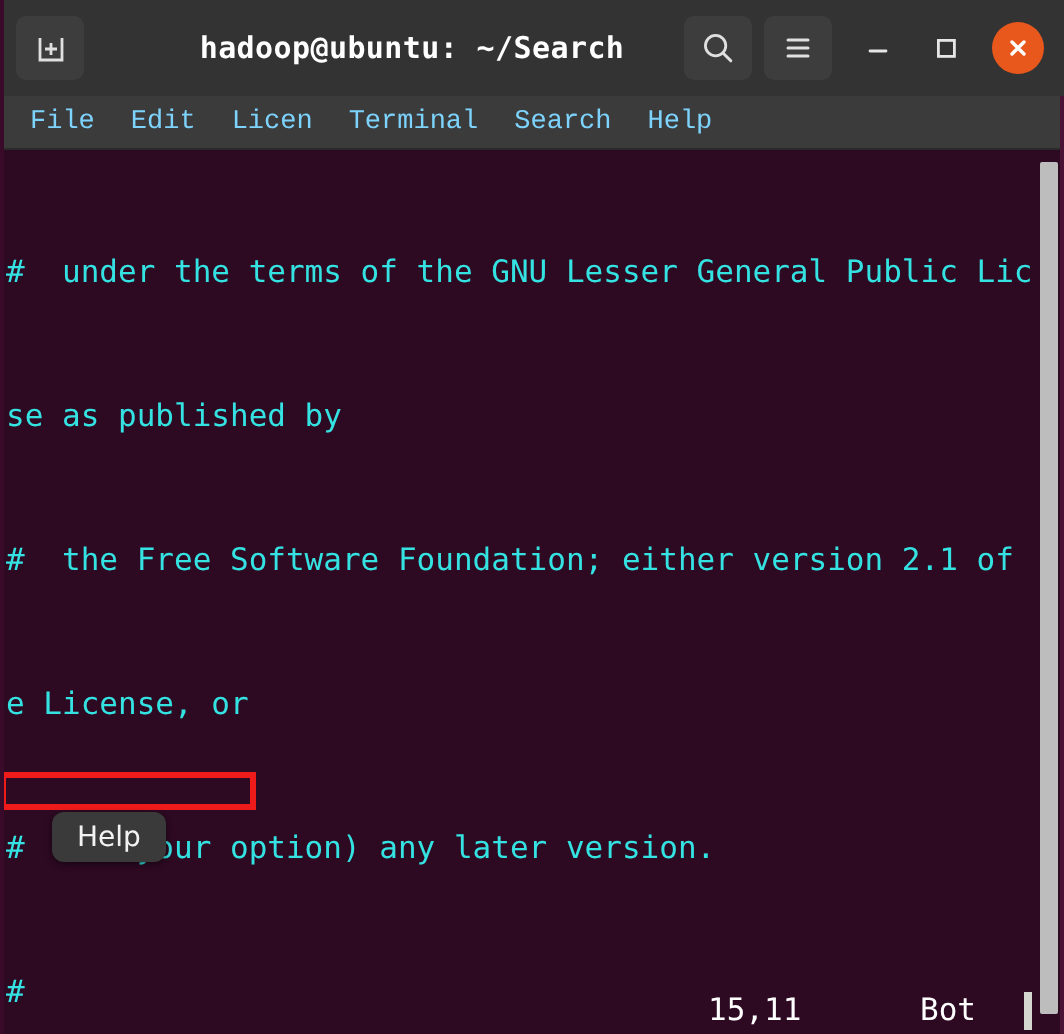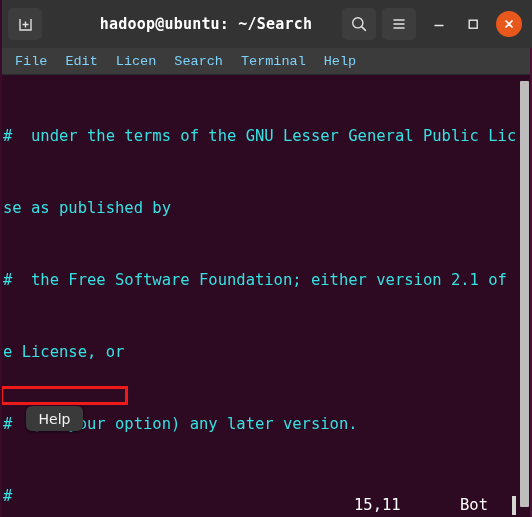--- a/index.html
+++ b/index.html
@@ -246,22 +246,22 @@
         <path d="M4 4 L10 10 M10 4 L4 10" stroke="#ffffff" stroke-width="1.7" stroke-linecap="round"></path>
       </svg>
       <span></span>
     </div>
   </div>
 
   <div id="menubar">
     <div class="menu-item">File</div>
     <div class="menu-item">Edit</div>
     <div class="menu-item">Licen</div>
+    <div class="menu-item">Terminal</div>
     <div class="menu-item">Search</div>
-    <div class="menu-item">Terminal</div>
     <div class="menu-item">Help</div>
   </div>
 
   <div id="terminal">
 
     <div id="term-text">
       <div class="t-line">#  under the terms of the GNU Lesser General Public Licen</div>
       <div class="t-line">se as published by</div>
       <div class="t-line">#  the Free Software Foundation; either version 2.1 of th</div>
       <div class="t-line">e License, or</div>

